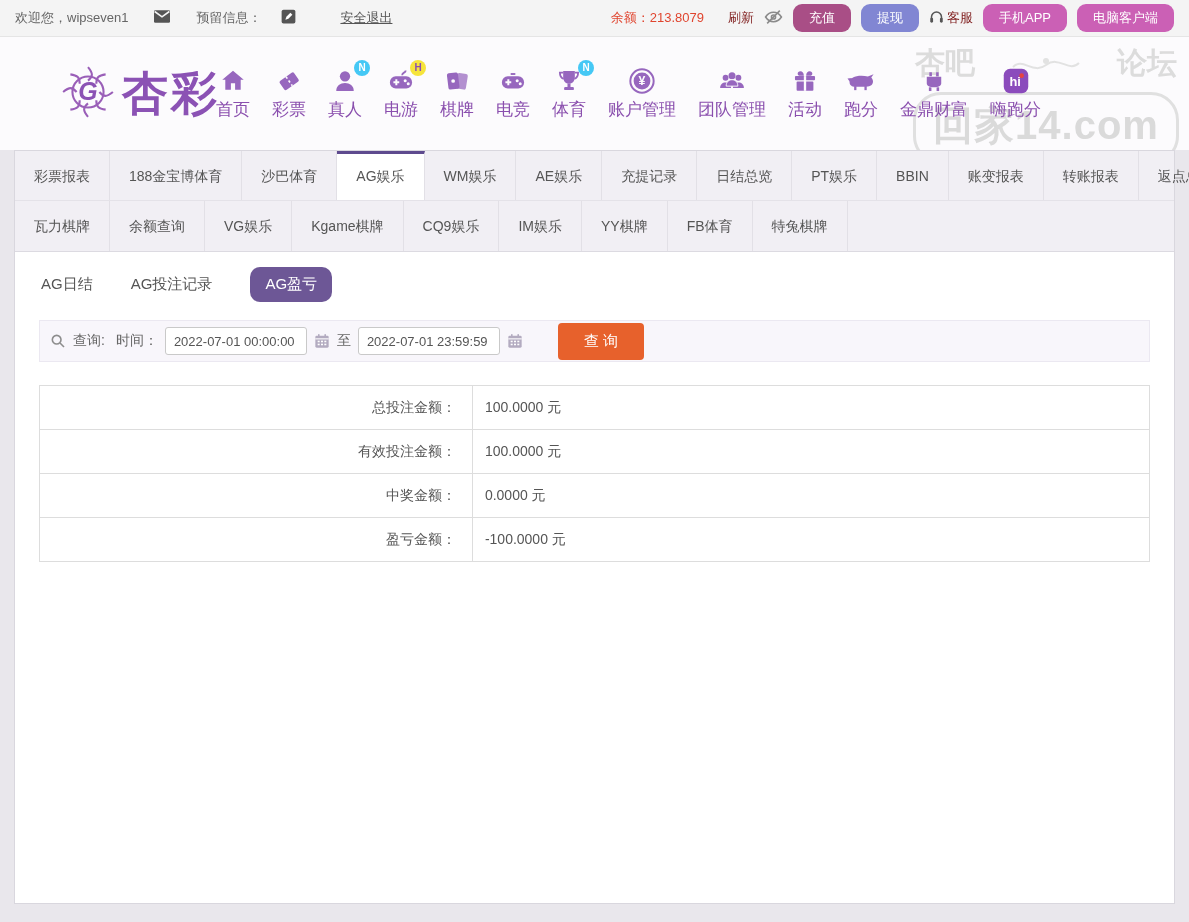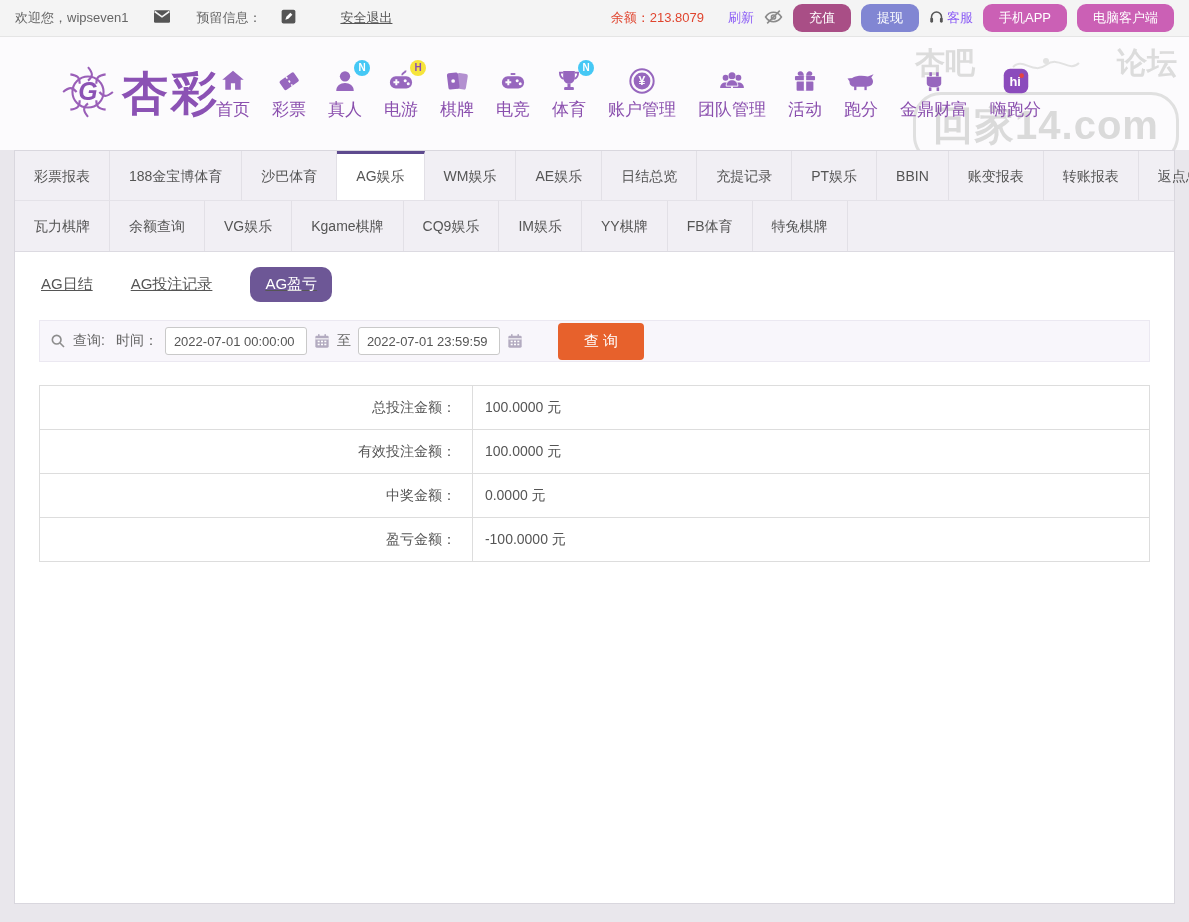--- a/index.html
+++ b/index.html
@@ -10,21 +10,21 @@
   }
   
   .topbar {
     height:37px; background:#f4f4f4; border-bottom:1px solid #e5e5e5;
     display:flex; align-items:center; padding:0 15px; font-size:13px; color:#666;
   }
   .tb-left { display:flex; align-items:center; gap:26px; }
   .tb-right { margin-left:auto; display:flex; align-items:center; gap:10px; }
   .logout { text-decoration:underline; color:#555; cursor:pointer; margin-left:18px; }
   .balance { color:var(--balance,#e0452f); }
-  .plain-act { color:#8b5cf6; cursor:pointer; }
+  .plain-act { color:#7f1d1d; cursor:pointer; }
   .pill {
     border:none; color:#fff; font-size:13px; padding:5px 16px;
     border-radius:9px; cursor:pointer; font-family:inherit;
   }
   .pill.recharge { background:var(--recharge,#a94e86); }
   .pill.withdraw { background:var(--withdraw,#8186d3); }
   .pill.pinkbtn  { background:var(--pinkBtn,#cb60b5); }
   .svgicon { display:inline-block; vertical-align:middle; }
   
   .header { position:relative; height:113px; background:#fcfbfd; overflow:hidden; }
@@ -51,21 +51,21 @@
             padding:3px 2px 8px; letter-spacing:1px; }
   
   .panel { margin:0 14px; background:#fff; border:1px solid #d9d7de; min-height:754px; }
   .tabstrip { background:#f1eff4; border-bottom:1px solid #dcdae1; }
   .tabrow { display:flex; height:50px; }
   .tabrow:first-child { border-bottom:1px solid #e4e2e8; }
   .tab { padding:0 19px; line-height:50px; font-size:14px; color:#555;
          border-right:1px solid #e2e0e6; cursor:pointer; white-space:nowrap; }
   .tab.active { background:#fff; border-top:3px solid var(--tabAccent,#5e4a8e);
                 line-height:45px; }
-  .subtabs { display:flex; align-items:center; gap:38px; padding:15px 26px 11px;text-decoration:underline; }
+  .subtabs { display:flex; align-items:center; gap:38px; padding:15px 26px 11px; }
   .subtab { font-size:15px; color:#555; cursor:pointer; }
   .subtab.active { background:var(--activeSubtab,#6d5796); color:#fff;
                    padding:8px 15px; border-radius:10px; }
   .querybar { margin:7px 24px 0; background:#f8f6fb; border:1px solid #ebe8f1;
               height:42px; display:flex; align-items:center; padding:0 10px;
               font-size:14px; color:#666; gap:7px; }
   .dateinput { width:142px; height:28px; border:1px solid #c9c9c9; border-radius:3px;
                padding:0 8px; font-size:13px; color:#555; font-family:inherit;
                background:#fff; }
   .query-btn { margin-left:28px; background:var(--queryBtn,#e7612c); color:#fff;
@@ -275,22 +275,22 @@
 <div class="panel">
 
   <div class="tabstrip">
     <div class="tabrow">
       <div class="tab">彩票报表</div>
       <div class="tab">188金宝博体育</div>
       <div class="tab">沙巴体育</div>
       <div class="tab active">AG娱乐</div>
       <div class="tab">WM娱乐</div>
       <div class="tab">AE娱乐</div>
+      <div class="tab">充提记录</div>
       <div class="tab">日结总览</div>
-      <div class="tab">充提记录</div>
       <div class="tab">PT娱乐</div>
       <div class="tab">BBIN</div>
       <div class="tab">账变报表</div>
       <div class="tab">转账报表</div>
       <div class="tab">返点总额</div>
     </div>
     <div class="tabrow">
       <div class="tab">瓦力棋牌</div>
       <div class="tab">余额查询</div>
       <div class="tab">VG娱乐</div>

